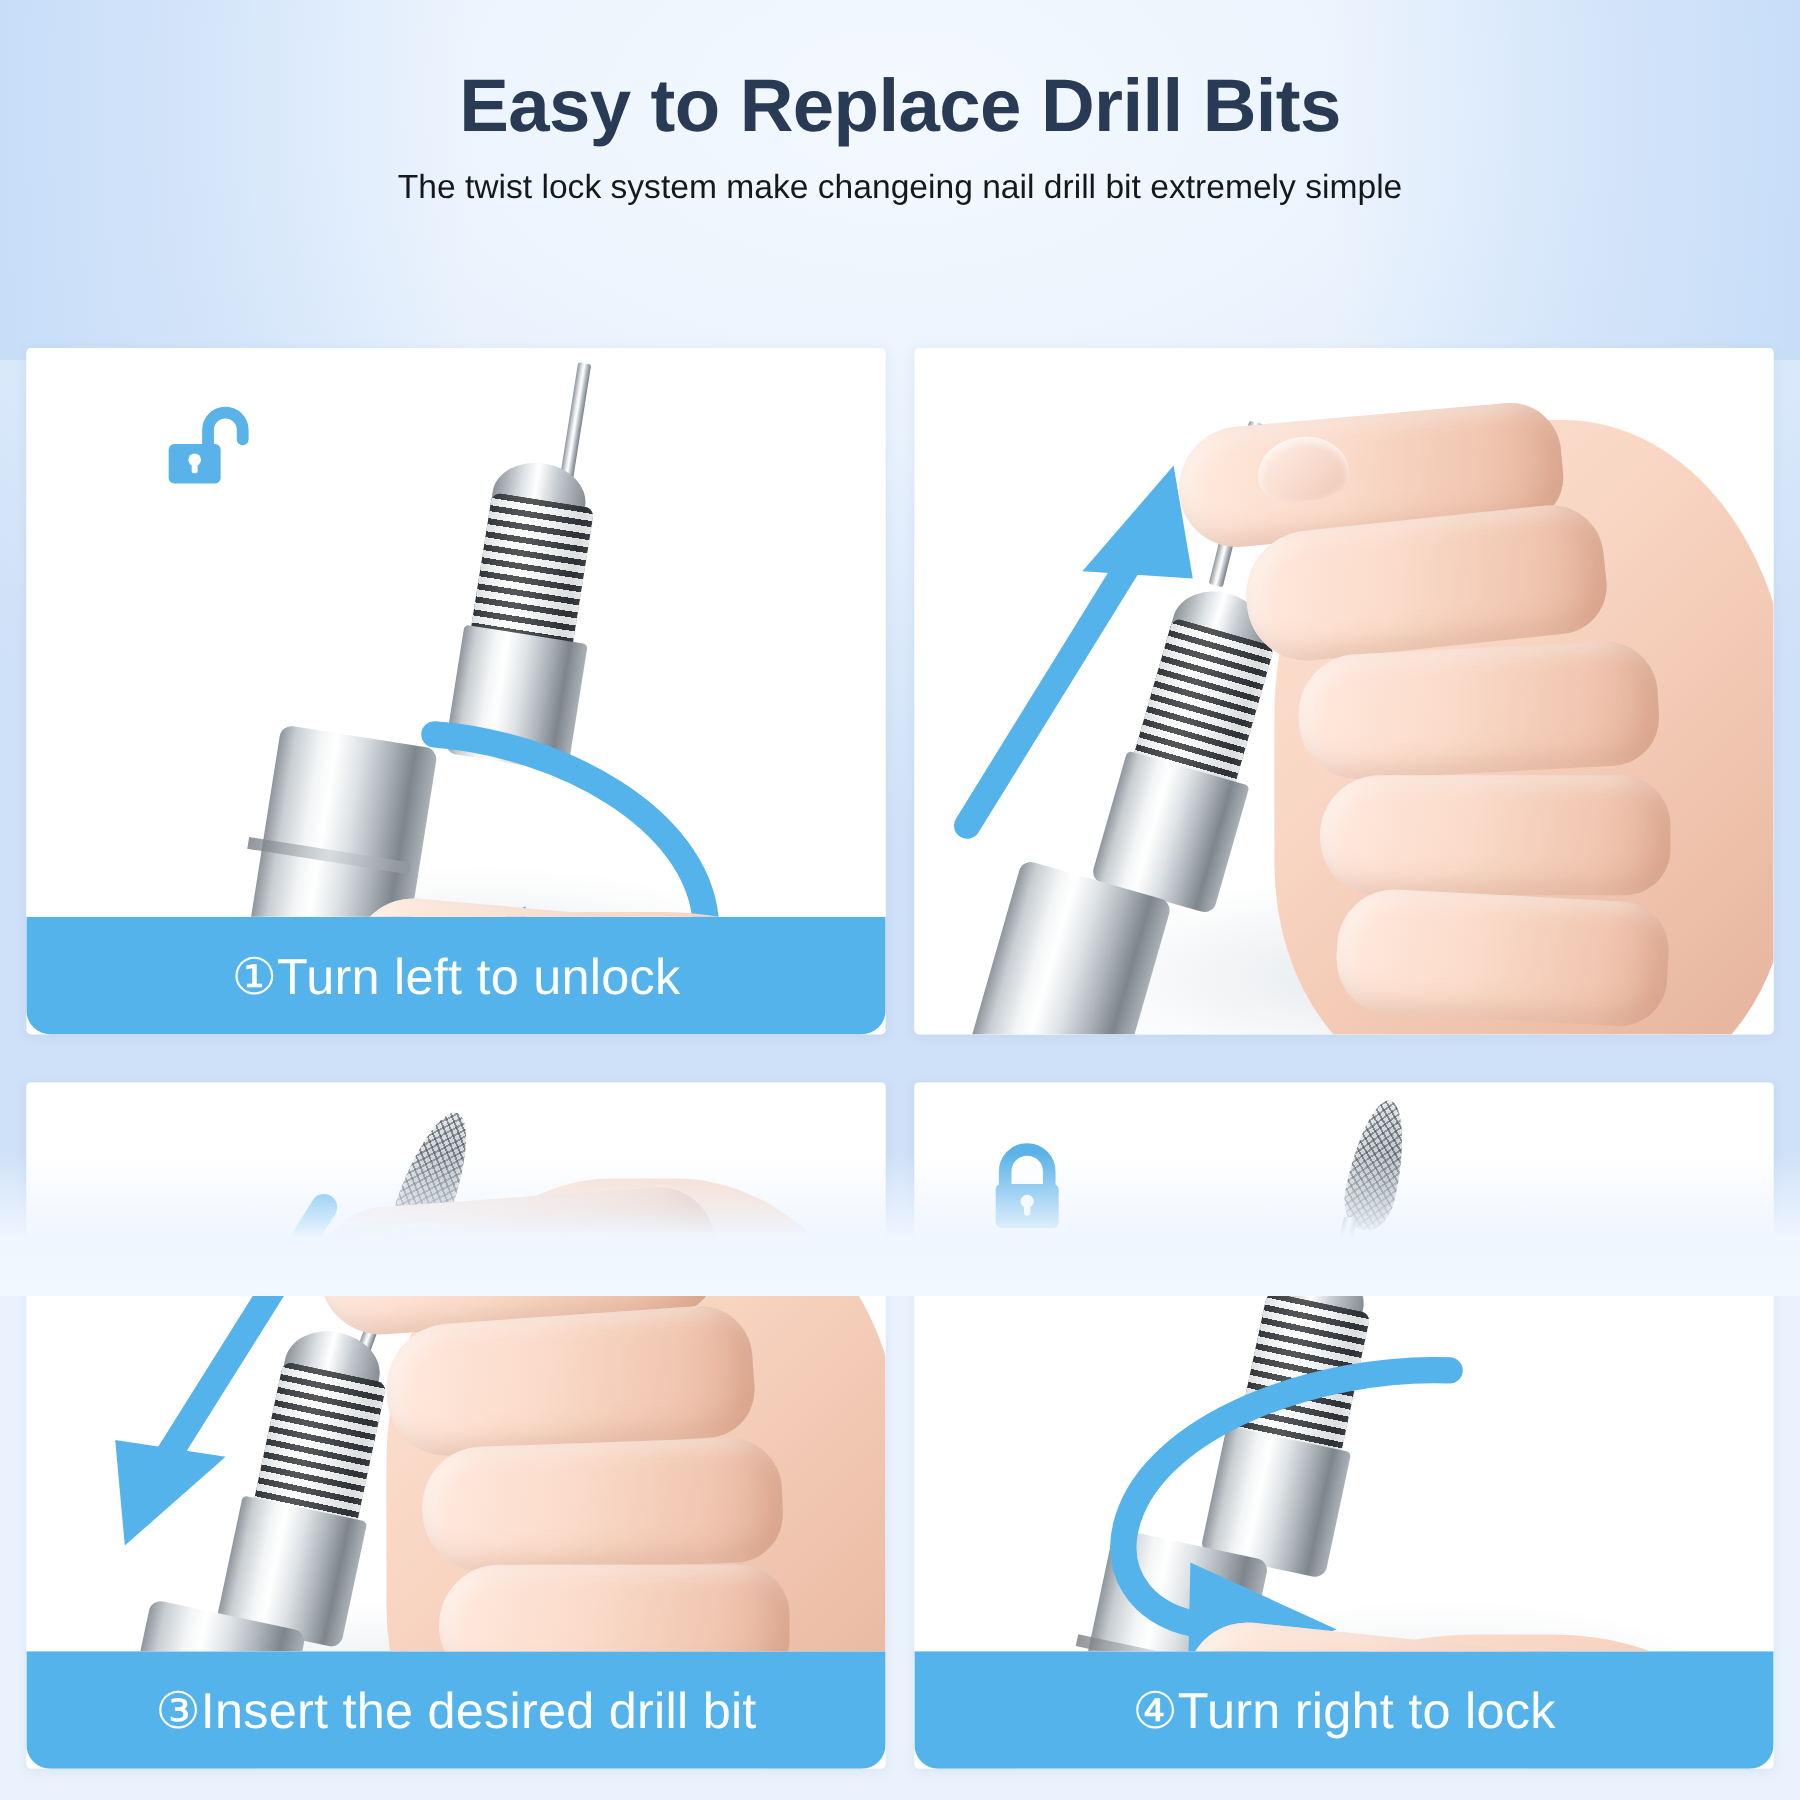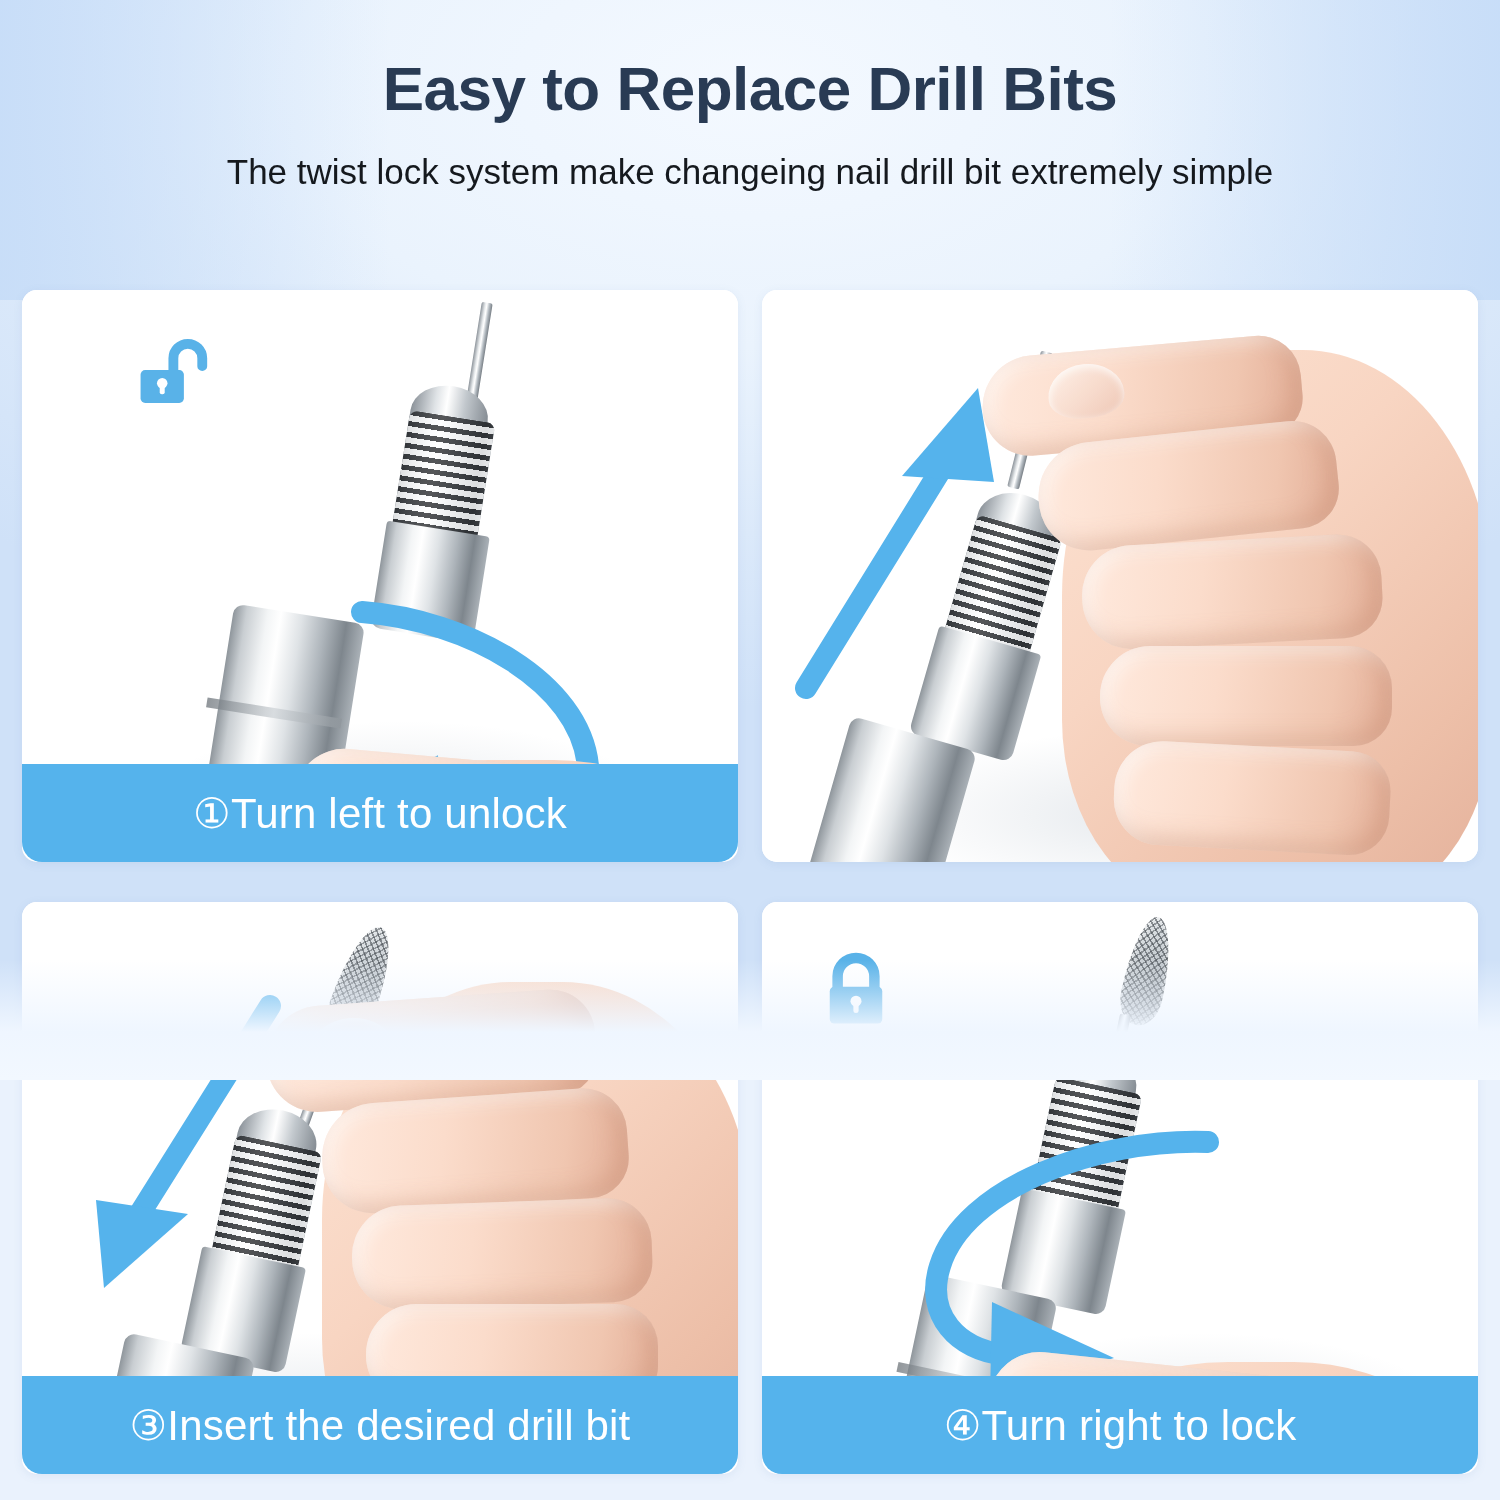--- a/index.html
+++ b/index.html
@@ -50,22 +50,22 @@
   .title {
     font-size: 62px;
     font-weight: bold;
     color: #293b54;
     letter-spacing: -0.5px;
     line-height: 1.05;
     margin: 0;
     white-space: nowrap;
   }
   .subtitle {
-    margin: 30px 0 0 0;
-    font-size: 35px;
+    margin: 18px 0 0 0;
+    font-size: 28px;
     font-weight: 400;
     color: #15191e;
     line-height: 1.2;
     white-space: nowrap;
   }
 
   
   .grid {
     position: absolute;
     left: 22px;
@@ -73,21 +73,21 @@
     width: 1456px;
     height: 1200px;
     display: grid;
     grid-template-columns: 716px 716px;
     grid-template-rows: 590px 590px;
     gap: 22px 24px;
   }
 
   .panel {
     position: relative;
-    border-radius: 15px;
+    border-radius: 4px;
     overflow: hidden;
     background: #ffffff;
     box-shadow: 0 2px 10px rgba(90,130,180,.10);
     display: flex;
     flex-direction: column;
     margin-top: 18px;
   }
   .stage {
     position: relative;
     flex: 1 1 auto;

